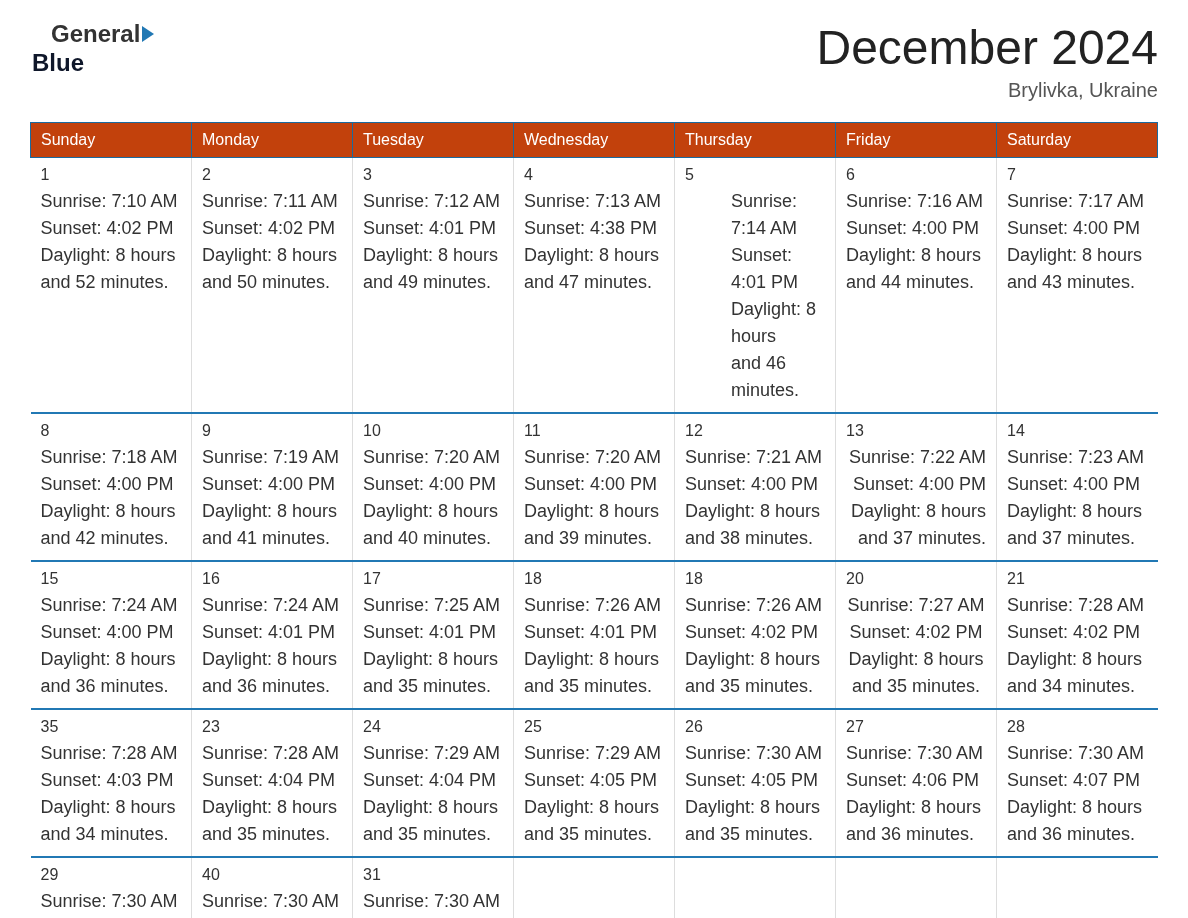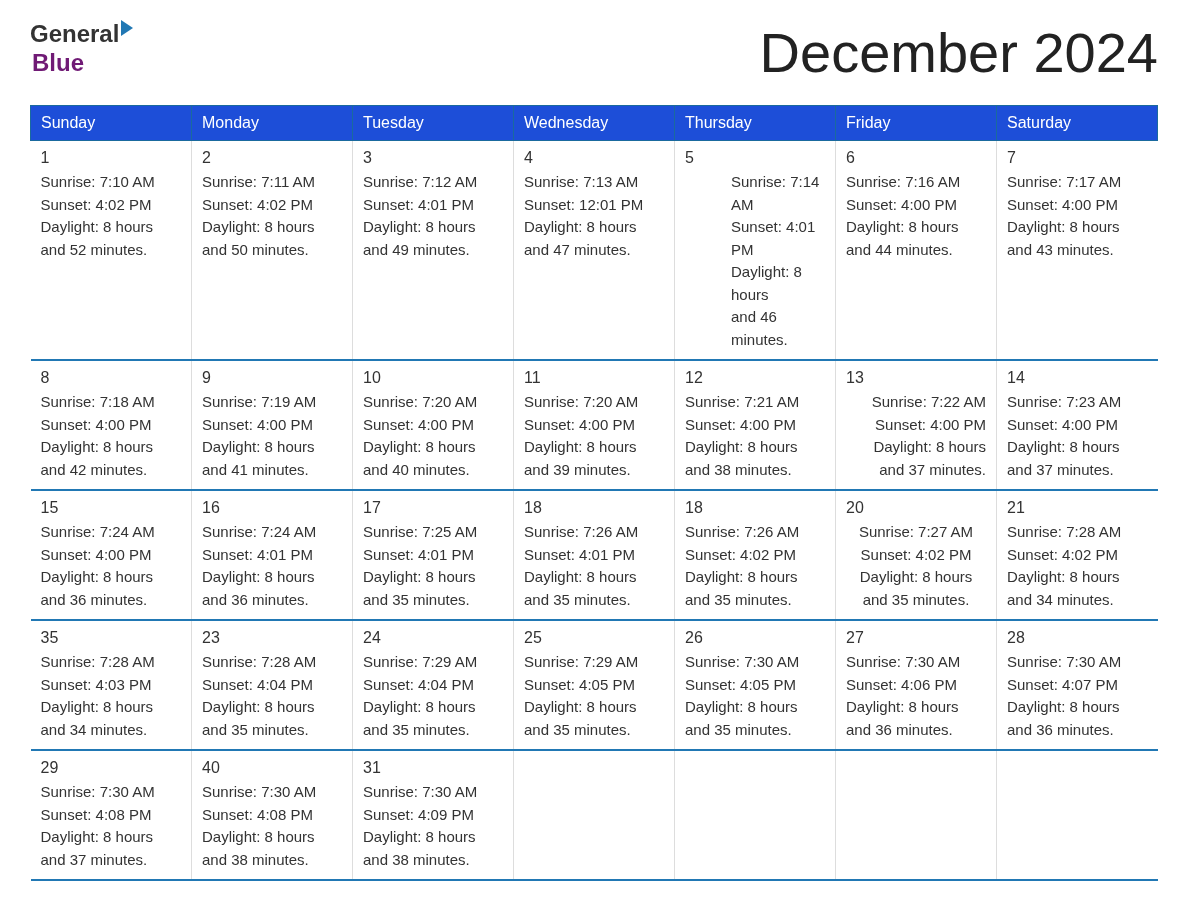--- a/index.html
+++ b/index.html
@@ -12,37 +12,37 @@
     .header {
       display: flex;
       justify-content: space-between;
       align-items: flex-start;
       margin-bottom: 20px;
     }
     .title-area {
       text-align: right;
     }
     .month-title {
-      font-size: 56px;
+      font-size: 48px;
       font-weight: normal;
       color: #222;
       text-align: center;
     }
     .location {
       font-size: 20px;
       color: #555;
       margin-top: 4px;
     }
     table {
       width: 100%;
       border-collapse: collapse;
       table-layout: fixed;
     }
     thead tr {
-      background-color: #1d4ed8;
+      background-color: #c2410c;
     }
     thead th {
       color: #fff;
       font-weight: normal;
       font-size: 16px;
       padding: 8px 10px;
       text-align: left;
       border: 1px solid #1a6a9e;
     }
     tbody tr {
@@ -60,38 +60,39 @@
     tbody td:last-child {
       border-right: none;
     }
     .day-number {
       font-size: 16px;
       font-weight: normal;
       margin-bottom: 4px;
       display: block;
     }
     .day-info {
-      font-size: 15px;
+      font-size: 18px;
       line-height: 1.5;
       color: #333;
     }
     .logo-wrapper {
       display: flex;
       flex-direction: column;
       line-height: 1.2;
     }
     .logo-row1 {
       display: flex;
-      align-items: flex-start;
+      align-items: center;
       font-size: 24px;
       font-weight: bold;
       color: #333;
+      margin-left: 21px;
     }
     .logo-row2 {
-      color: #701a75;
+      color: #0f172a;
       font-size: 24px;
       font-weight: bold;
       margin-left: 2px;
     }
     .arrow-icon {
       display: inline-block;
       width: 0;
       height: 0;
       border-left: 12px solid #2178b4;
       border-top: 8px solid transparent;
@@ -106,20 +107,21 @@
 <div class="header">
   <div class="logo-wrapper">
     <div class="logo-row1">
       <span>General</span>
       <span class="arrow-icon"></span>
     </div>
     <div class="logo-row2">Blue</div>
   </div>
   <div class="title-area">
     <div class="month-title">December 2024</div>
+    <div class="location">Brylivka, Ukraine</div>
   </div>
 </div>
 
 <table>
   <thead>
     <tr>
     <th>Sunday</th>
         <th>Monday</th>
         <th>Tuesday</th>
         <th>Wednesday</th>
@@ -147,21 +149,21 @@
         <td>
           <span class="day-number">3</span>
           <div class="day-info" style="white-space: pre-line;">Sunrise: 7:12 AM
 Sunset: 4:01 PM
 Daylight: 8 hours
 and 49 minutes.</div>
         </td>
         <td>
           <span class="day-number">4</span>
           <div class="day-info" style="white-space: pre-line;">Sunrise: 7:13 AM
-Sunset: 12:01 PM
+Sunset: 4:38 PM
 Daylight: 8 hours
 and 47 minutes.</div>
         </td>
         <td>
           <span class="day-number">5</span>
           <div class="day-info" style="white-space: pre-line; margin-left: 46px;">Sunrise: 7:14 AM
 Sunset: 4:01 PM
 Daylight: 8 hours
 and 46 minutes.</div>
         </td>

